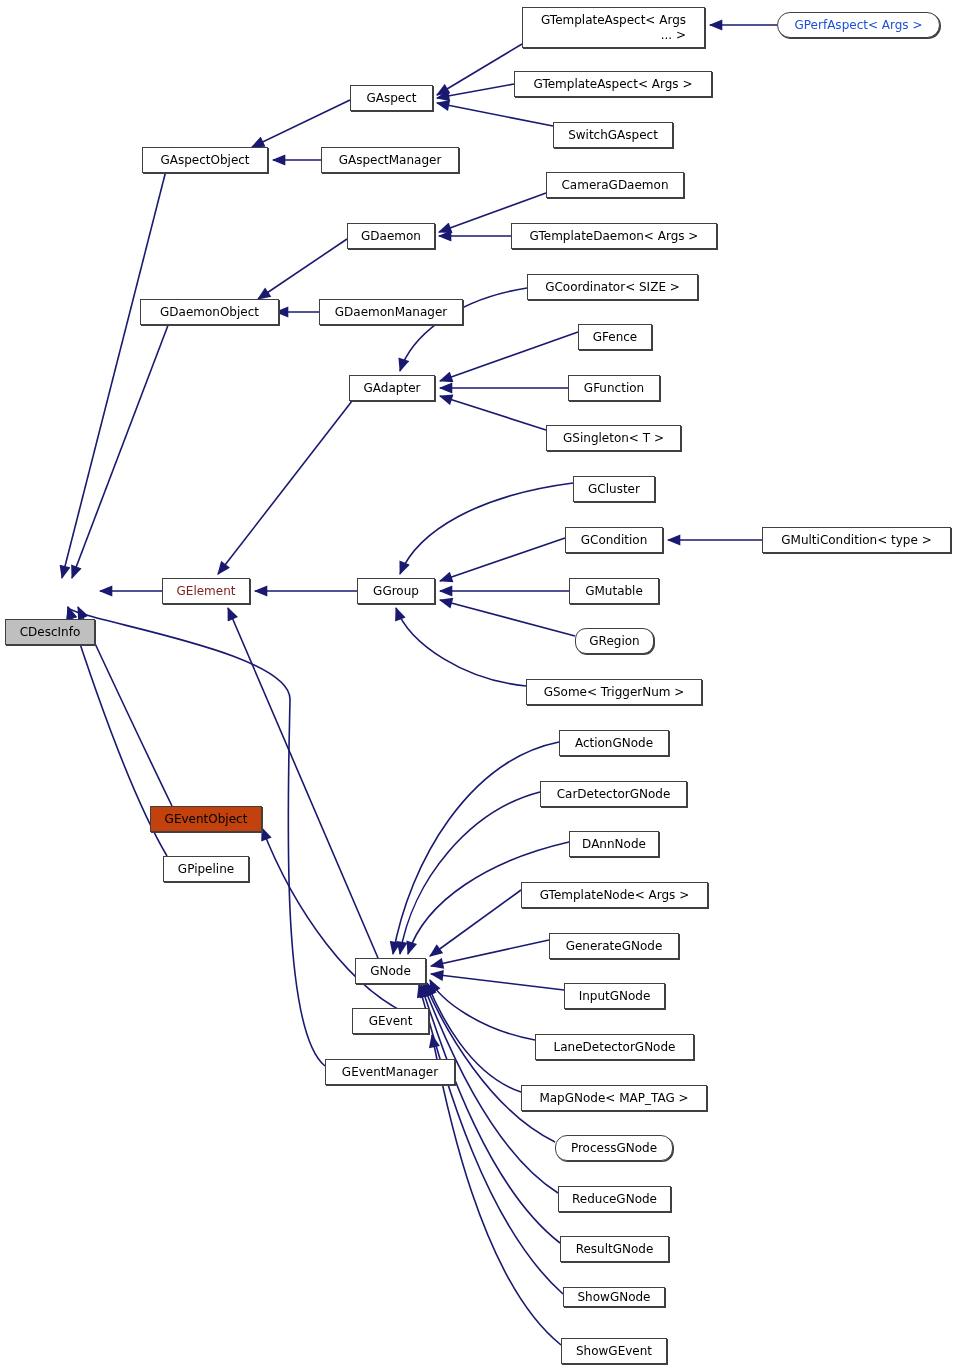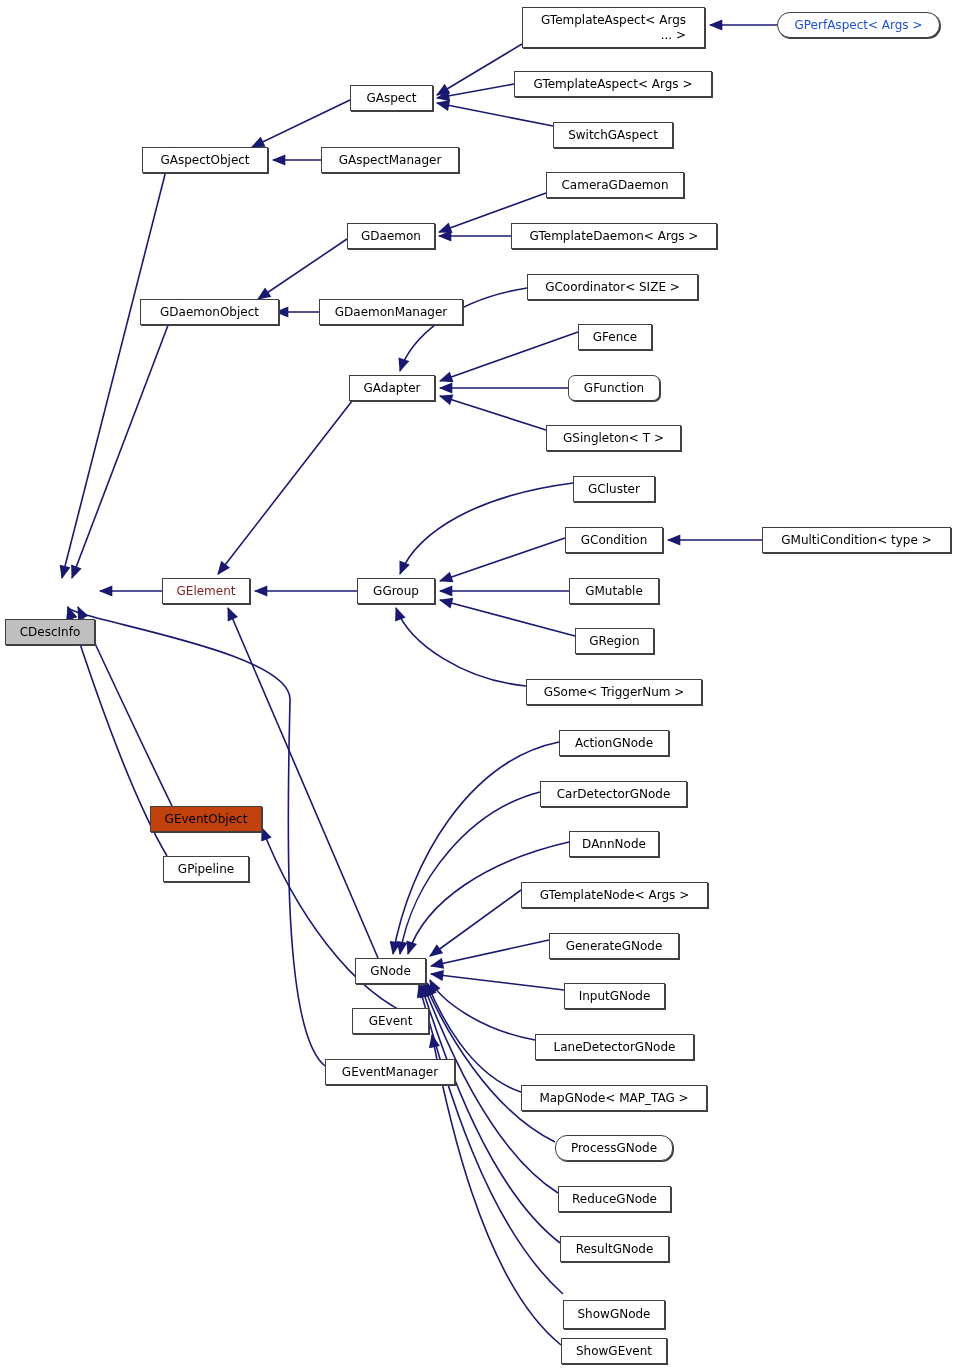--- a/index.html
+++ b/index.html
@@ -118,35 +118,35 @@
       <div class="node" style="left: 325px; top: 1059px; width: 130px; height: 26px; border-color: rgb(64, 64, 64); background: rgb(255, 255, 255); color: rgb(0, 0, 0);">GEventManager</div>
       <div class="node" style="left: 522px; top: 7px; width: 183px; height: 41px; border-color: rgb(64, 64, 64); background: rgb(255, 255, 255); color: rgb(0, 0, 0);">GTemplateAspect&lt; Args
 ... &gt;</div>
       <div class="node" style="left: 777px; top: 12px; width: 163px; height: 26px; border-color: rgb(64, 64, 64); background: rgb(255, 255, 255); color: #1d4ed8; border-radius: 13px;">GPerfAspect&lt; Args &gt;</div>
       <div class="node" style="left: 514px; top: 71px; width: 198px; height: 26px; border-color: rgb(64, 64, 64); background: rgb(255, 255, 255); color: rgb(0, 0, 0);">GTemplateAspect&lt; Args &gt;</div>
       <div class="node" style="left: 553px; top: 122px; width: 120px; height: 26px; border-color: rgb(64, 64, 64); background: rgb(255, 255, 255); color: rgb(0, 0, 0);">SwitchGAspect</div>
       <div class="node" style="left: 546px; top: 172px; width: 138px; height: 26px; border-color: rgb(64, 64, 64); background: rgb(255, 255, 255); color: rgb(0, 0, 0);">CameraGDaemon</div>
       <div class="node" style="left: 511px; top: 223px; width: 206px; height: 26px; border-color: rgb(64, 64, 64); background: rgb(255, 255, 255); color: rgb(0, 0, 0);">GTemplateDaemon&lt; Args &gt;</div>
       <div class="node" style="left: 527px; top: 274px; width: 171px; height: 26px; border-color: rgb(64, 64, 64); background: rgb(255, 255, 255); color: rgb(0, 0, 0);">GCoordinator&lt; SIZE &gt;</div>
       <div class="node" style="left: 578px; top: 324px; width: 74px; height: 26px; border-color: rgb(64, 64, 64); background: rgb(255, 255, 255); color: rgb(0, 0, 0);">GFence</div>
-      <div class="node" style="left: 568px; top: 375px; width: 92px; height: 26px; border-color: rgb(64, 64, 64); background: rgb(255, 255, 255); color: rgb(0, 0, 0); border-radius: 7px;">GFunction</div>
+      <div class="node" style="left: 568px; top: 375px; width: 92px; height: 26px; border-color: rgb(64, 64, 64); background: rgb(255, 255, 255); color: rgb(0, 0, 0);">GFunction</div>
       <div class="node" style="left: 546px; top: 425px; width: 135px; height: 26px; border-color: rgb(64, 64, 64); background: rgb(255, 255, 255); color: rgb(0, 0, 0);">GSingleton&lt; T &gt;</div>
       <div class="node" style="left: 573px; top: 476px; width: 82px; height: 26px; border-color: rgb(64, 64, 64); background: rgb(255, 255, 255); color: rgb(0, 0, 0);">GCluster</div>
       <div class="node" style="left: 565px; top: 527px; width: 98px; height: 26px; border-color: rgb(64, 64, 64); background: rgb(255, 255, 255); color: rgb(0, 0, 0);">GCondition</div>
       <div class="node" style="left: 762px; top: 527px; width: 189px; height: 26px; border-color: rgb(64, 64, 64); background: rgb(255, 255, 255); color: rgb(0, 0, 0);">GMultiCondition&lt; type &gt;</div>
       <div class="node" style="left: 569px; top: 578px; width: 90px; height: 26px; border-color: rgb(64, 64, 64); background: rgb(255, 255, 255); color: rgb(0, 0, 0);">GMutable</div>
-      <div class="node" style="left: 575px; top: 628px; width: 79px; height: 26px; border-color: rgb(64, 64, 64); background: rgb(255, 255, 255); color: rgb(0, 0, 0);">GRegion</div>
+      <div class="node" style="left: 575px; top: 628px; width: 79px; height: 26px; border-color: rgb(64, 64, 64); background: rgb(255, 255, 255); color: rgb(0, 0, 0); border-radius: 11px;">GRegion</div>
       <div class="node" style="left: 526px; top: 679px; width: 176px; height: 26px; border-color: rgb(64, 64, 64); background: rgb(255, 255, 255); color: rgb(0, 0, 0);">GSome&lt; TriggerNum &gt;</div>
       <div class="node" style="left: 559px; top: 730px; width: 110px; height: 26px; border-color: rgb(64, 64, 64); background: rgb(255, 255, 255); color: rgb(0, 0, 0);">ActionGNode</div>
       <div class="node" style="left: 540px; top: 781px; width: 147px; height: 26px; border-color: rgb(64, 64, 64); background: rgb(255, 255, 255); color: rgb(0, 0, 0);">CarDetectorGNode</div>
       <div class="node" style="left: 569px; top: 831px; width: 90px; height: 26px; border-color: rgb(64, 64, 64); background: rgb(255, 255, 255); color: rgb(0, 0, 0);">DAnnNode</div>
       <div class="node" style="left: 521px; top: 882px; width: 187px; height: 26px; border-color: rgb(64, 64, 64); background: rgb(255, 255, 255); color: rgb(0, 0, 0);">GTemplateNode&lt; Args &gt;</div>
       <div class="node" style="left: 549px; top: 933px; width: 130px; height: 26px; border-color: rgb(64, 64, 64); background: rgb(255, 255, 255); color: rgb(0, 0, 0);">GenerateGNode</div>
       <div class="node" style="left: 564px; top: 983px; width: 101px; height: 26px; border-color: rgb(64, 64, 64); background: rgb(255, 255, 255); color: rgb(0, 0, 0);">InputGNode</div>
       <div class="node" style="left: 535px; top: 1034px; width: 159px; height: 26px; border-color: rgb(64, 64, 64); background: rgb(255, 255, 255); color: rgb(0, 0, 0);">LaneDetectorGNode</div>
       <div class="node" style="left: 521px; top: 1085px; width: 186px; height: 26px; border-color: rgb(64, 64, 64); background: rgb(255, 255, 255); color: rgb(0, 0, 0);">MapGNode&lt; MAP_TAG &gt;</div>
       <div class="node" style="left: 555px; top: 1135px; width: 118px; height: 26px; border-color: rgb(64, 64, 64); background: rgb(255, 255, 255); color: rgb(0, 0, 0); border-radius: 12px;">ProcessGNode</div>
       <div class="node" style="left: 558px; top: 1186px; width: 113px; height: 26px; border-color: rgb(64, 64, 64); background: rgb(255, 255, 255); color: rgb(0, 0, 0);">ReduceGNode</div>
       <div class="node" style="left: 560px; top: 1236px; width: 109px; height: 26px; border-color: rgb(64, 64, 64); background: rgb(255, 255, 255); color: rgb(0, 0, 0);">ResultGNode</div>
-      <div class="node" style="left: 563px; top: 1287px; width: 102px; height: 29px; border-color: rgb(64, 64, 64); background: rgb(255, 255, 255); color: rgb(0, 0, 0); margin-top: 13px;">ShowGNode</div>
+      <div class="node" style="left: 563px; top: 1287px; width: 102px; height: 20px; border-color: rgb(64, 64, 64); background: rgb(255, 255, 255); color: rgb(0, 0, 0);">ShowGNode</div>
       <div class="node" style="left: 561px; top: 1338px; width: 106px; height: 26px; border-color: rgb(64, 64, 64); background: rgb(255, 255, 255); color: rgb(0, 0, 0);">ShowGEvent</div>
     </div>
 </div>
 
 </body></html>

